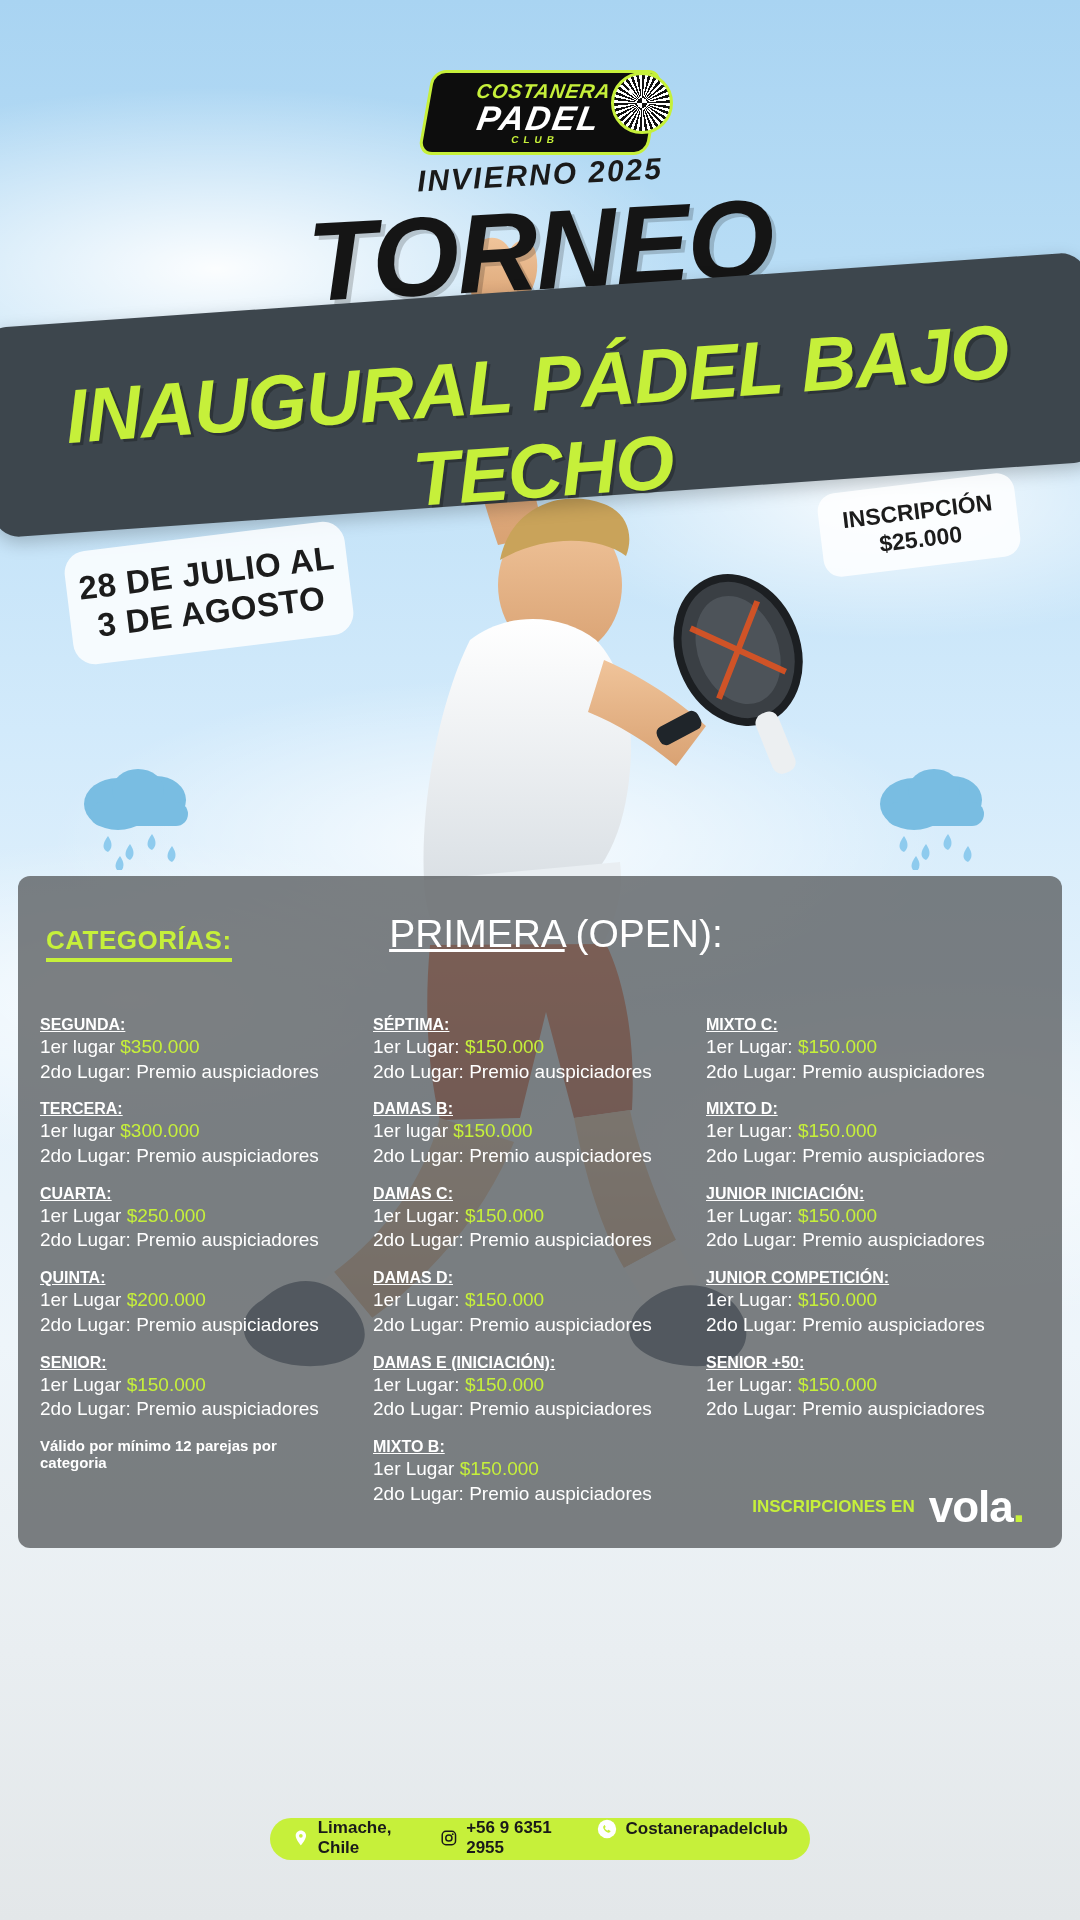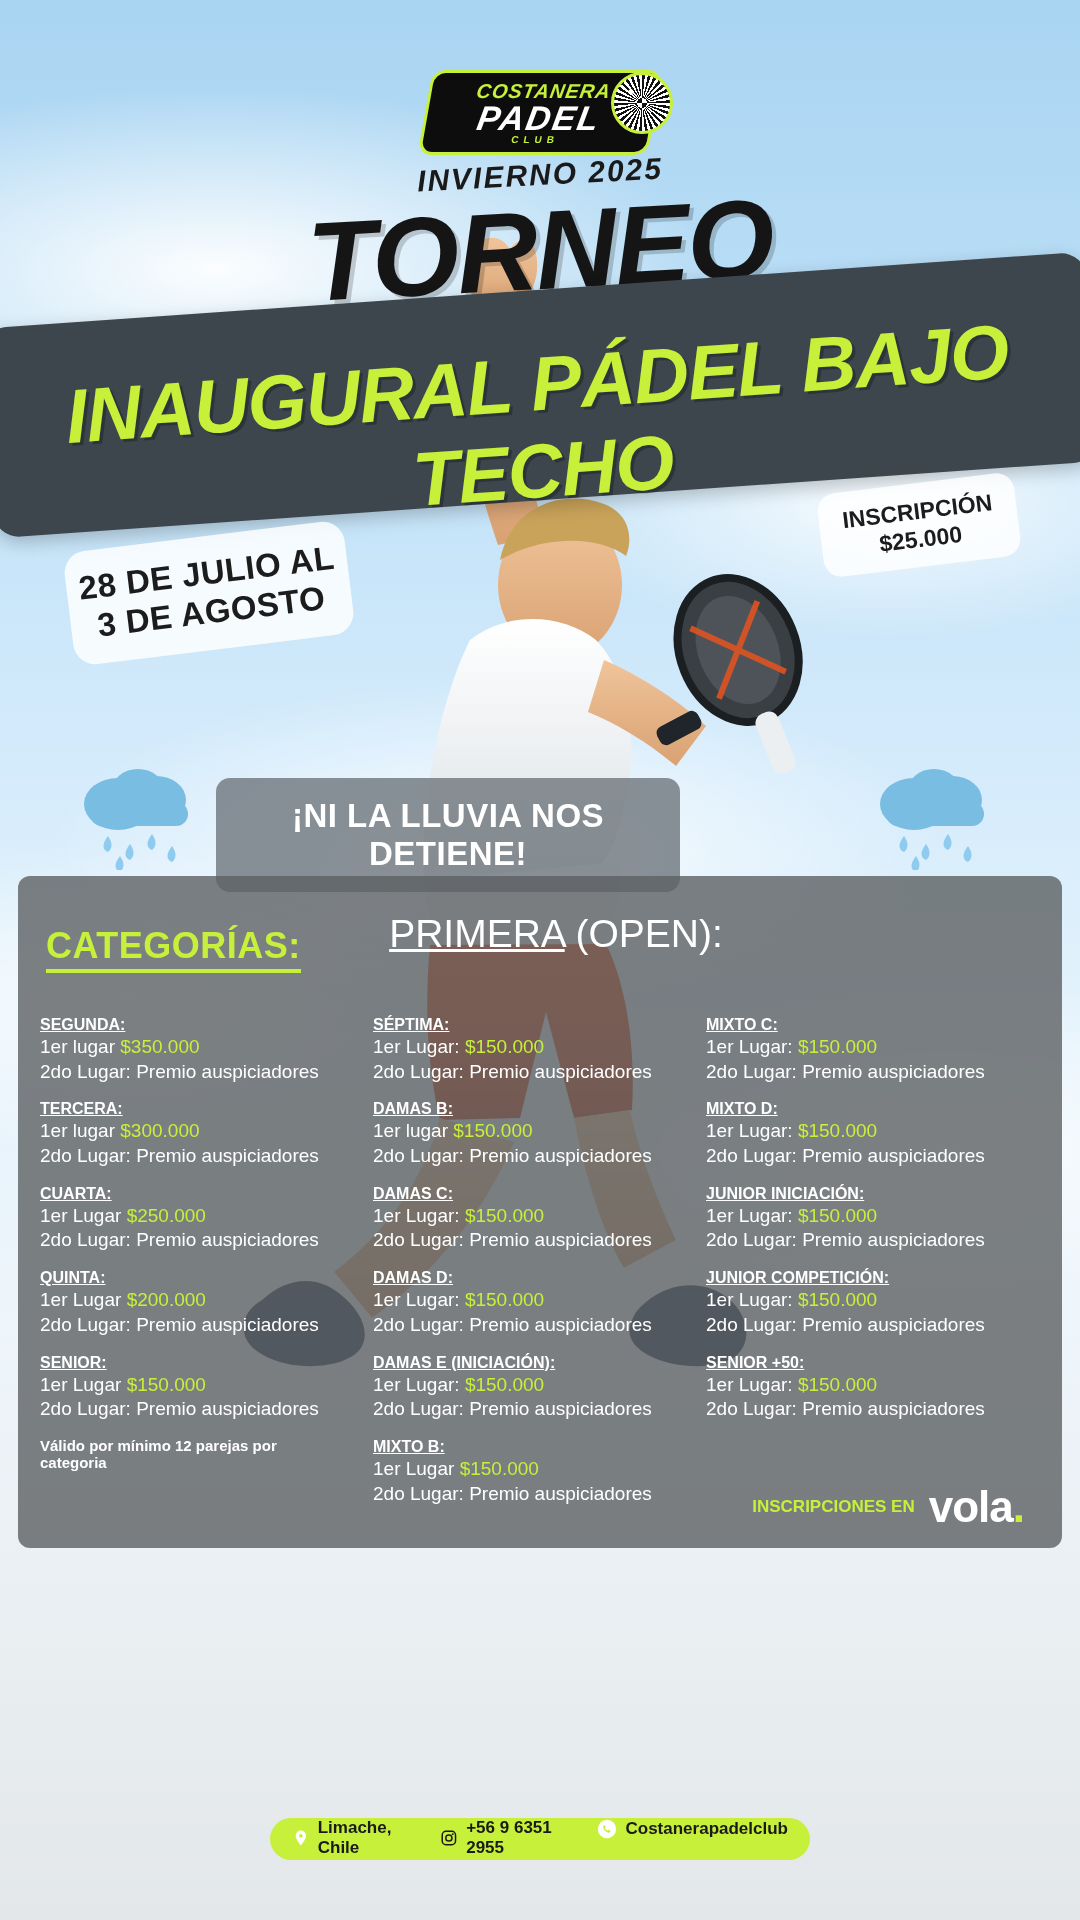--- a/index.html
+++ b/index.html
@@ -145,21 +145,21 @@
 
   
   .panel {
     position: absolute; left: 18px; top: 876px;
     width: 1044px; height: 672px;
     background: rgba(92,96,99,0.80);
     border-radius: 12px;
   }
   .cat-title {
     position: absolute; left: 46px; top: 925px;
-    font-size: 36px; font-weight: bold;
+    font-size: 26px; font-weight: bold;
     color: #c6f03a;
     border-bottom: 4px solid #c6f03a;
     padding-bottom: 2px;
     letter-spacing: 0.5px;
   }
   .primera {
     position: absolute; left: 306px; top: 912px;
     width: 500px; text-align: center;
     font-size: 39px; color: #ffffff;
   }
@@ -282,21 +282,20 @@
   <div class="band"></div>
   <div class="band-text">INAUGURAL PÁDEL BAJO TECHO</div>
 
   <div class="pill-dates">28 DE JULIO AL 3 DE AGOSTO</div>
 
   <div class="pill-price">
     <div>INSCRIPCIÓN</div>
     <div>$25.000</div>
   </div>
 
-  <div class="pill-rain">¡NI LA LLUVIA NOS DETIENE!</div>
 
   <svg class="rain-icon left" viewBox="0 0 140 110">
     <g fill="#79bde2">
       <ellipse cx="46" cy="44" rx="34" ry="26"></ellipse>
       <ellipse cx="84" cy="40" rx="30" ry="24"></ellipse>
       <ellipse cx="66" cy="30" rx="26" ry="21"></ellipse>
       <rect x="18" y="42" width="98" height="24" rx="12"></rect>
     </g>
     <g fill="#8ecbee">
       <path d="M36 76 q7 10 0 16 q-9 -4 0 -16"></path>

